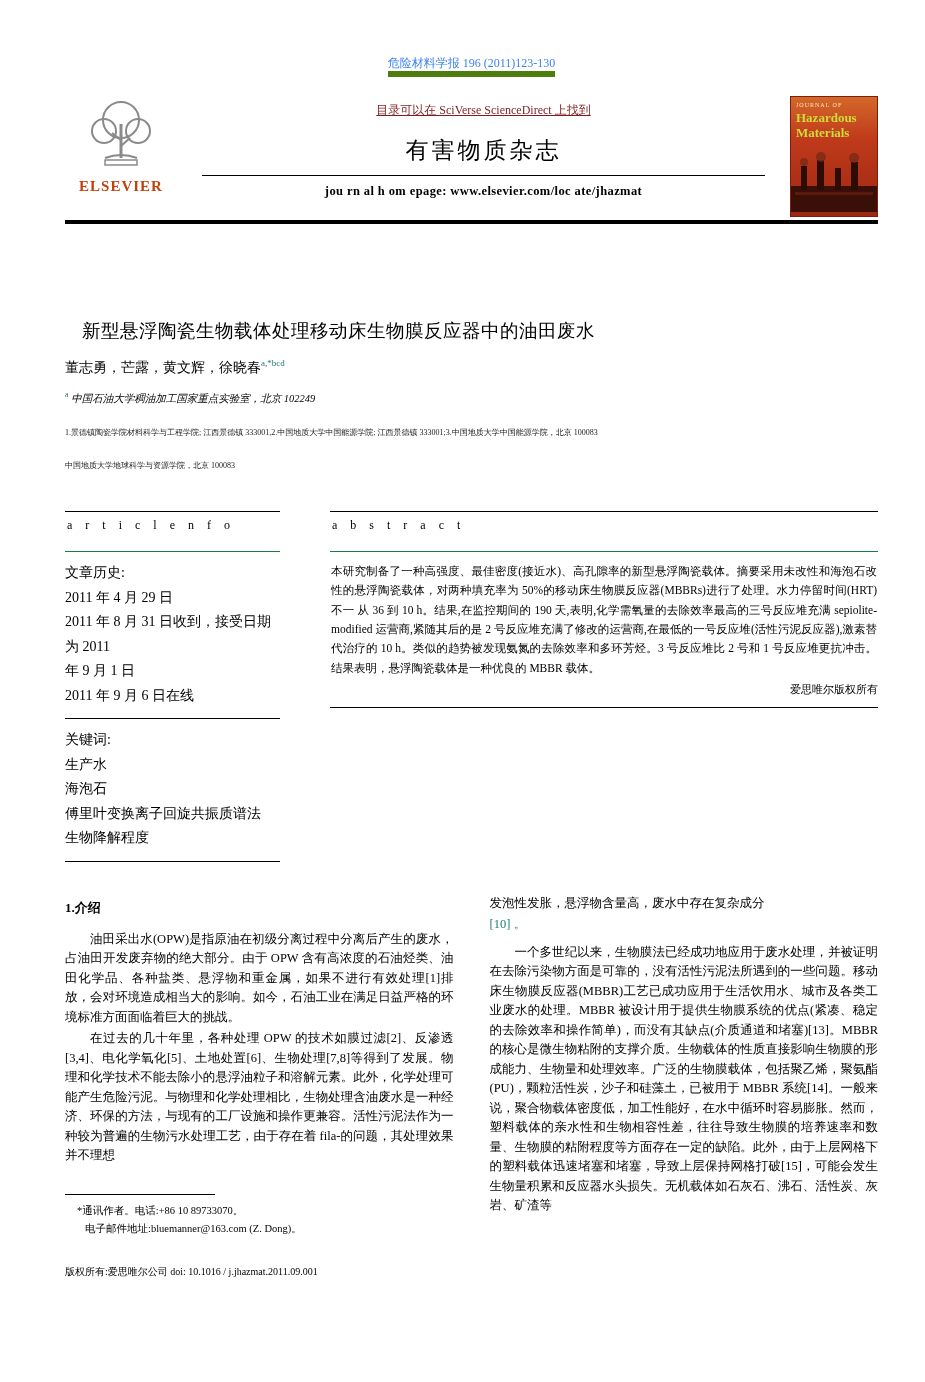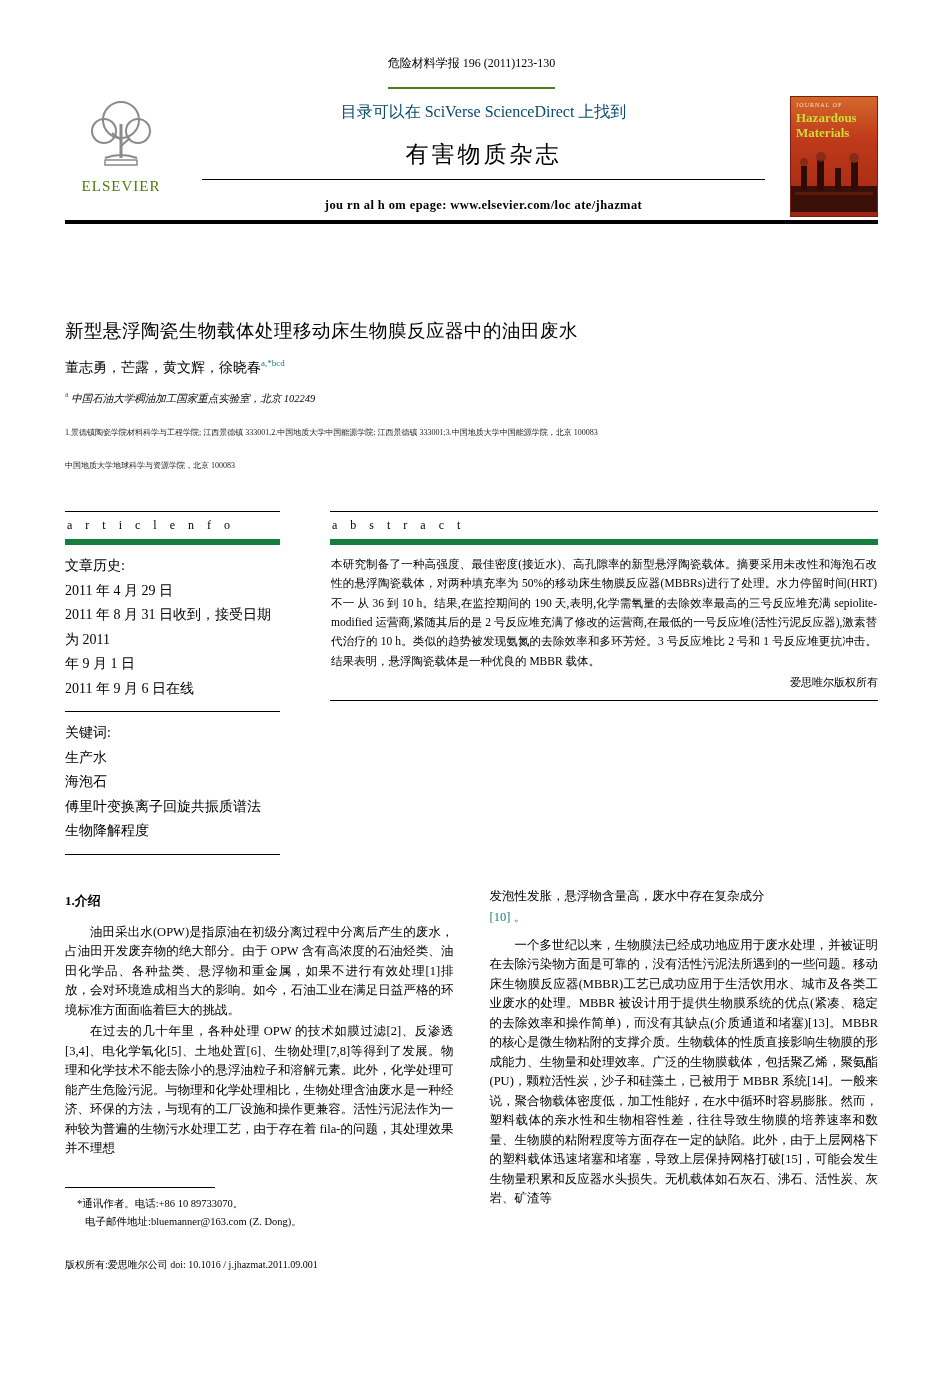--- a/index.html
+++ b/index.html
@@ -5,58 +5,58 @@
   html,body{margin:0;padding:0;background:#e8e8e8;}
   .page{
     width:925px;height:1382px;margin:0 auto;background:#ffffff;
     position:relative;overflow:hidden;
     font-family:"Liberation Serif","DejaVu Serif",serif;color:#000;
   }
   .content{padding:0 47px 0 65px;}
 
   
   .journal-ref{ text-align:center; padding-top:55px; font-size:12px;}
-  .journal-ref span{ color:#000000; border-bottom:2px solid #4d7c0f; padding-bottom:17px;}
+  .journal-ref span{ color:#3b82f6; border-bottom:6px solid #4d7c0f; padding-bottom:1px;}
 
   
   .masthead{ margin-top:24px; display:flex; align-items:stretch; }
   .logo{ width:112px; text-align:center; padding-top:2px;}
-  .logo-text{ font-size:15px; letter-spacing:1px; color:#4d7c0f; margin-top:2px; font-weight:normal;}
+  .logo-text{ font-size:15px; letter-spacing:1px; color:#c2410c; margin-top:2px; font-weight:bold;}
   .mast-center{ flex:1; text-align:center; padding-top:6px;}
-  .sciencedirect{ font-size:16px; color:#0c4a6e;}
+  .sciencedirect{ font-size:12px; color:#7f1d1d;text-decoration:underline;}
   .journal-title{ font-size:23px; margin-top:16px; letter-spacing:3px;}
   .mast-rule{ border-top:1px solid #000; width:92%; margin:9px auto 0;}
-  .homepage{ margin-top:18px; font-size:12.5px; font-weight:bold; letter-spacing:0.4px;}
+  .homepage{ margin-top:8px; font-size:12.5px; font-weight:bold; letter-spacing:0.4px;}
   .cover{
     width:86px; height:119px; position:relative; flex:none;
     background:linear-gradient(180deg,#d4682a 0%, #c03a1b 35%, #9d2712 100%);
     border:1px solid #7a1f0e; overflow:hidden;
   }
   .cover-kicker{ position:absolute; top:5px; left:5px; font-size:6px; color:#f4e6c0; letter-spacing:1px;}
   .cover-t1{ position:absolute; top:13px; left:5px; font-size:13px; font-weight:bold; color:#cddc39;}
   .cover-t2{ position:absolute; top:28px; left:5px; font-size:13px; font-weight:bold; color:#cddc39;}
   .cover-art{ position:absolute; bottom:0; left:0;}
 
   .thick-rule{ height:4px; background:#000; margin-top:3px;}
 
   
-  .title{ margin:94px 0 0 0; font-size:18.5px; font-weight:normal; letter-spacing:0.5px;}
+  .title{ margin:94px 0 0 17px; font-size:18.5px; font-weight:normal; letter-spacing:0.5px;}
   .authors{ margin-top:15px; font-size:14px;}
   sup.teal{ color:#1f7a78; font-size:9px;}
   .affil-a{ margin-top:13px; font-size:10.5px; font-style:italic;}
   .affil-a sup{ color:#1f7a78; font-size:8px; font-style:normal;}
   .affil-small{ margin-top:22px; font-size:8px; color:#222;}
 
   
   .meta-row{ margin-top:40px; display:flex; gap:50px; align-items:flex-start;}
   .info-col{ width:215px; flex:none;}
   .abstract-col{ flex:1;}
   .col-heading{
-    border-top:1px solid #000; border-bottom:6px solid #15803d;
-    padding:6px 0 6px 2px; font-size:12px; letter-spacing:5px;
+    border-top:1px solid #000; border-bottom:1px solid #15803d;
+    padding:6px 0 18px 2px; font-size:12px; letter-spacing:5px;
   }
   .info-body{ padding:9px 0 10px; font-size:14px; line-height:1.75;}
   .info-label{ }
   .info-divider{ border-top:1px solid #000;}
   .info-bottom{ border-top:1px solid #000;}
   .abstract-text{ font-size:11.5px; line-height:1.68; text-align:justify; margin:10px 1px 4px;}
   .abstract-copyright{ text-align:right; font-size:11px; margin:2px 0 10px;}
 
   
   .body-cols{ margin-top:32px; display:flex; gap:36px;}

